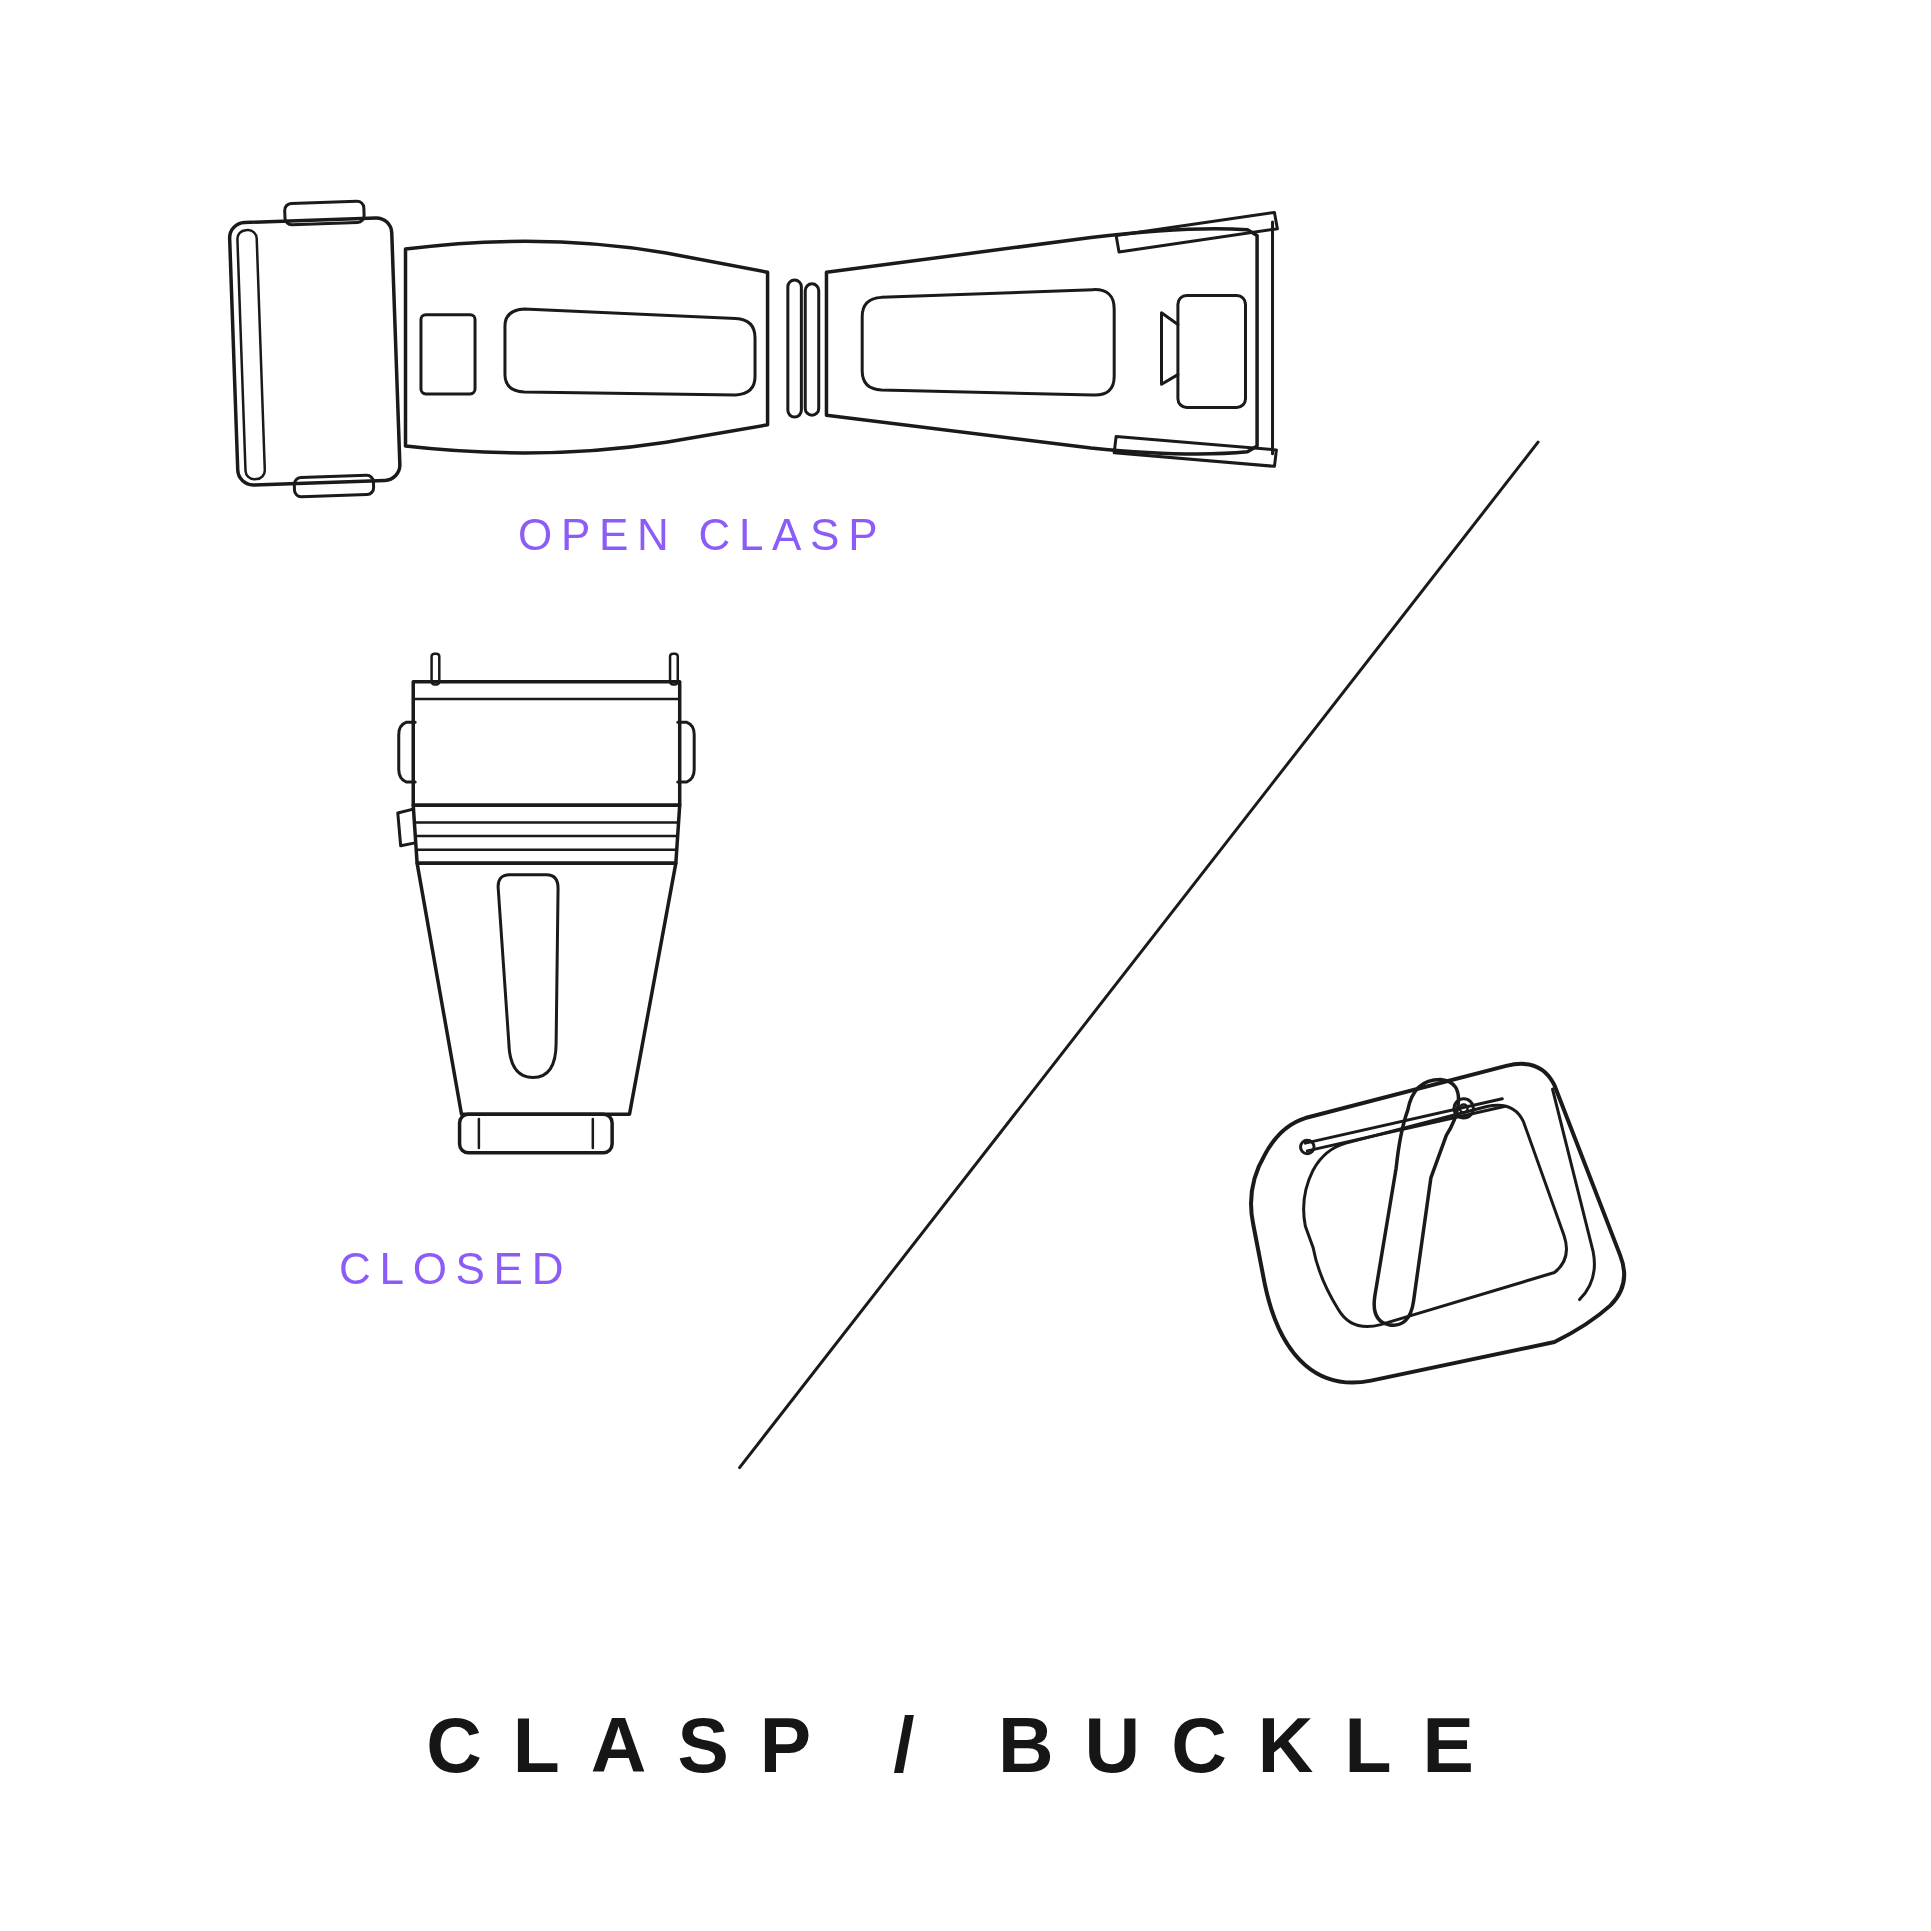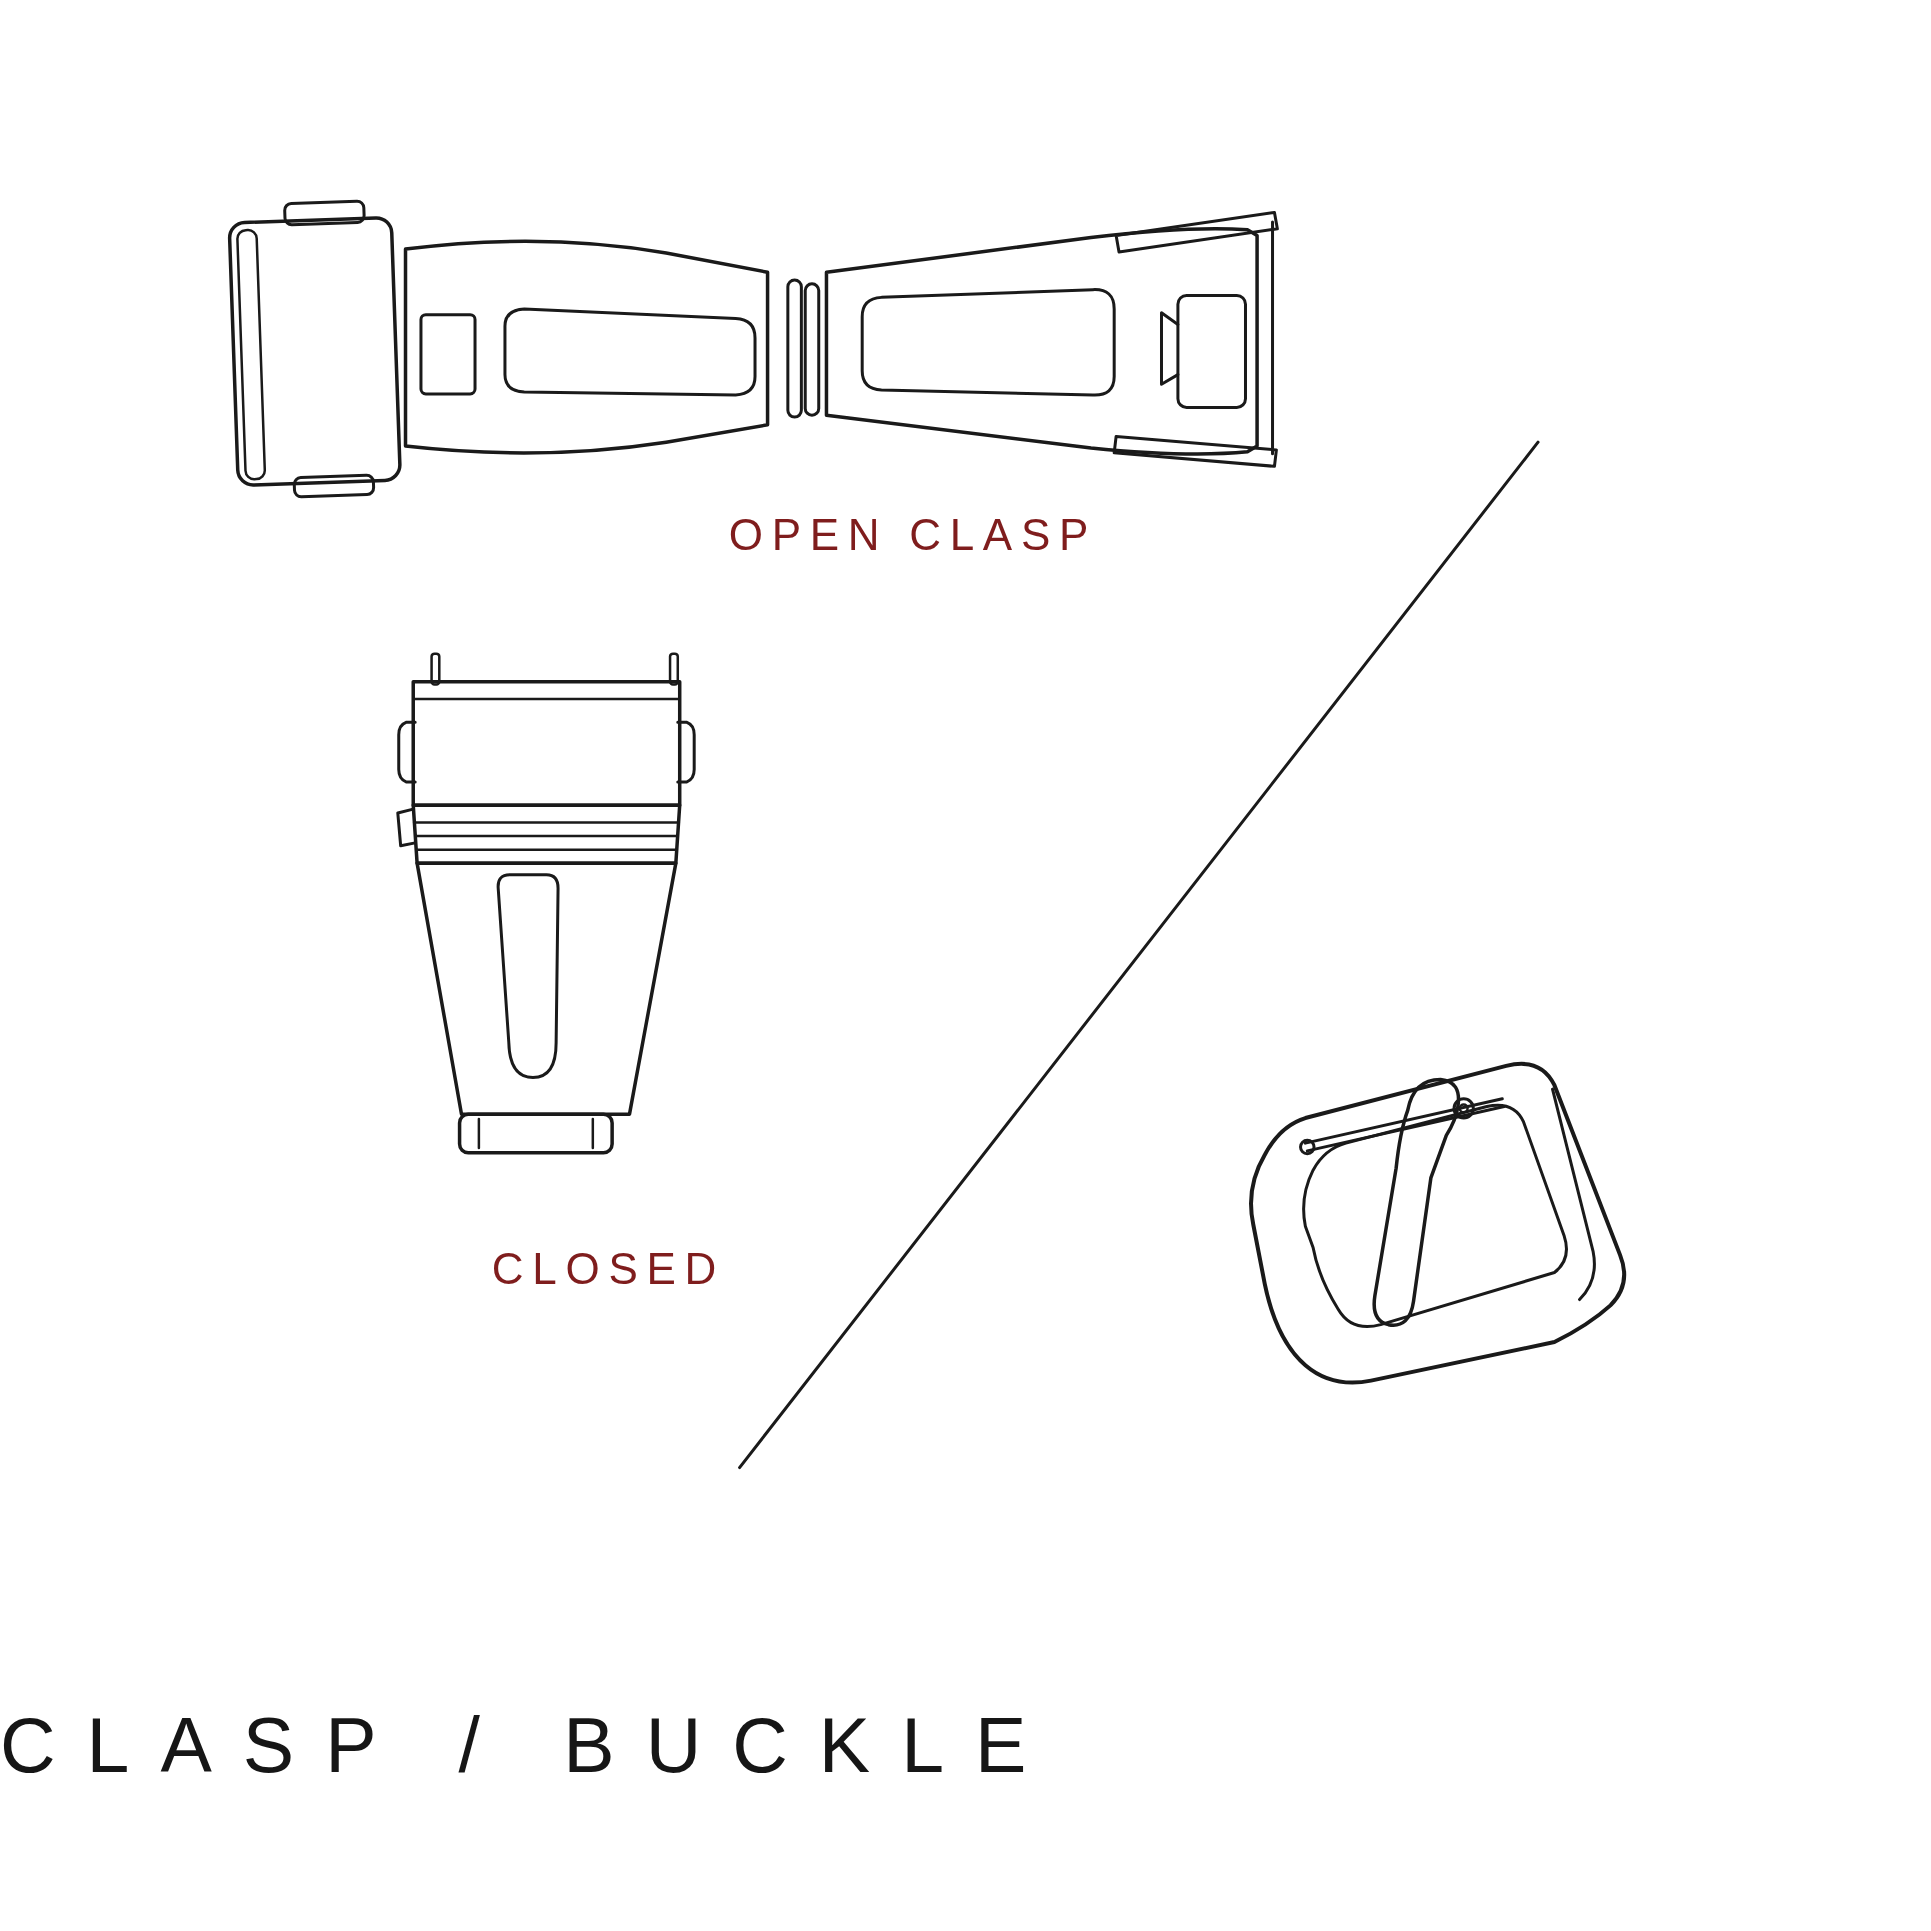--- a/index.html
+++ b/index.html
@@ -16,45 +16,46 @@
     font-family: "Liberation Sans", sans-serif;
   }
   .art {
     position: absolute;
     inset: 0;
     width: 1931px;
     height: 1931px;
   }
   .caption {
     position: absolute;
-    color: #7f1d1d;
+    color: #8b5cf6;
     font-weight: 400;
     font-size: 44px;
     letter-spacing: 8.7px;
-    text-align: right;
+    text-align: left;
     white-space: nowrap;
   }
   .caption.open-clasp {
     left: 518px;
     top: 510px;
     width: 579px;
   }
   .caption.closed {
     left: 339px;
     top: 1232px;
     width: 386px;
     margin-top: 12px;
   }
   .title {
     position: absolute;
     left: 0;
     top: 1701px;
     width: 1931px;
+    text-align: center;
     color: #161616;
-    font-weight: 400;
+    font-weight: 700;
     font-size: 77px;
     letter-spacing: 31px;
     white-space: nowrap;
   }
   svg * {
     vector-effect: non-scaling-stroke;
   }
 </style>
 </head>
 <body>

